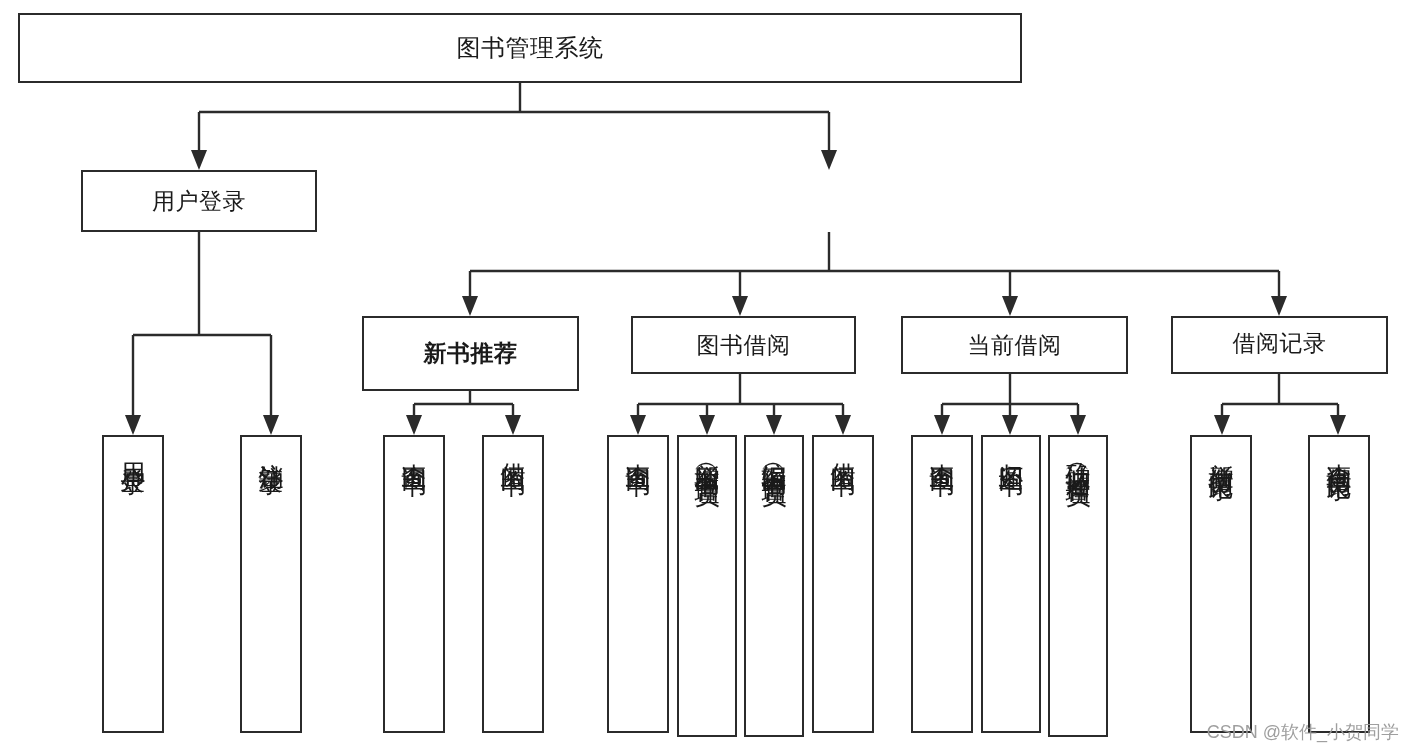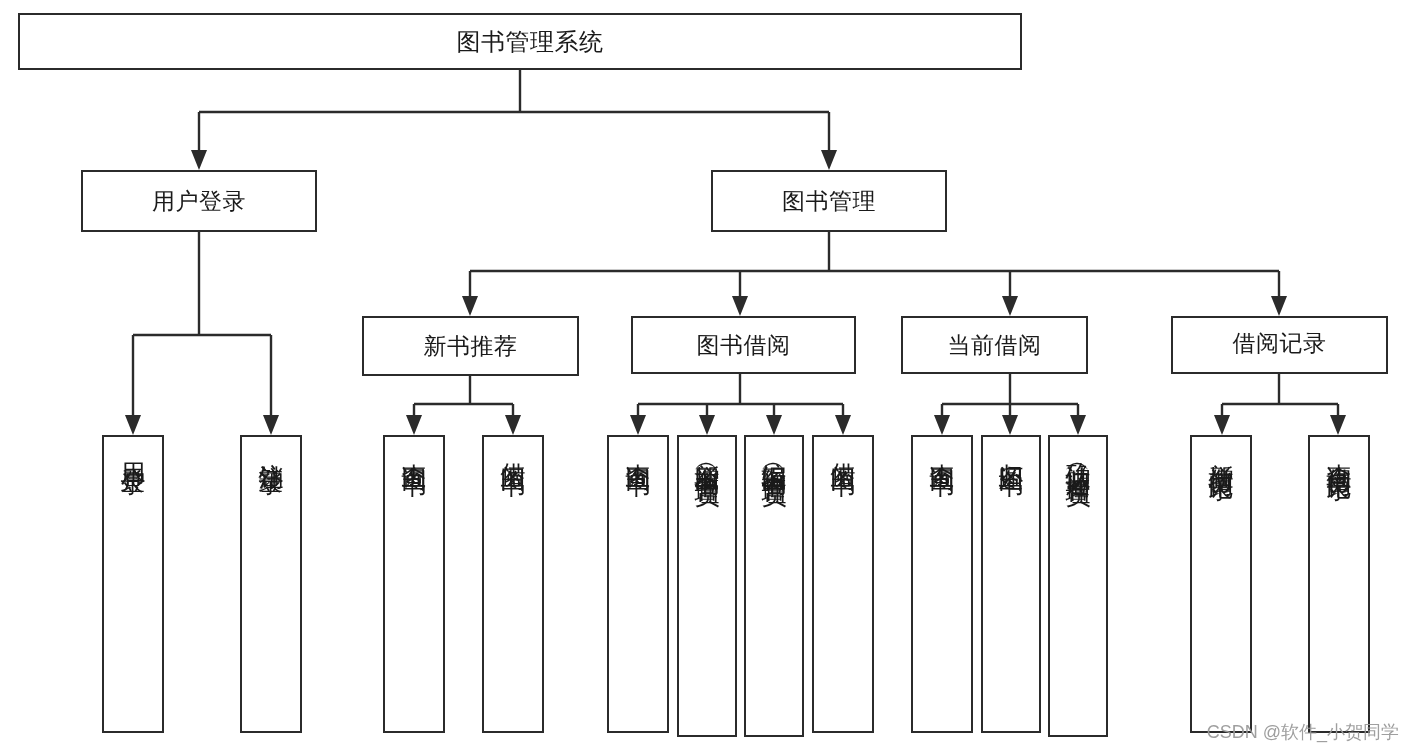--- a/index.html
+++ b/index.html
@@ -171,41 +171,38 @@
     <g>
       <path d="M 1279 374 L 1279 404"></path>
       <path d="M 1222 404 L 1338 404"></path>
       <path d="M 1222 404 L 1222 415"></path>
       <polygon points="1214,415 1230,415 1222,435"></polygon>
       <path d="M 1338 404 L 1338 415"></path>
       <polygon points="1330,415 1346,415 1338,435"></polygon>
     </g>
   </svg>
 
-  <div class="node horiz root" style="left:18px; top:13px; width:1004px; height:57px;padding-left:20px;">
+  <div class="node horiz root" style="left:18px; top:13px; width:1004px; height:70px;padding-left:20px;">
     <span class="node-label">图书管理系统</span>
   </div>
 
   <div class="node horiz" style="left:81px; top:170px; width:236px; height:62px;">
     <span class="node-label">用户登录</span>
   </div>
 
-  <div class="node horiz" style="left:711px; top:170px; width:236px; height:62px;">
-    <span class="node-label">图书管理</span>
-  </div>
-
-  <div class="node horiz" style="left:362px; top:316px; width:217px; height:60px;">
+
+  <div class="node horiz" style="left:362px; top:316px; width:217px; height:75px;font-weight:bold;">
     <span class="node-label">新书推荐</span>
   </div>
 
   <div class="node horiz" style="left:631px; top:316px; width:225px; height:58px;">
     <span class="node-label">图书借阅</span>
   </div>
 
-  <div class="node horiz" style="left:901px; top:316px; width:187px; height:58px;">
+  <div class="node horiz" style="left:901px; top:316px; width:227px; height:58px;">
     <span class="node-label">当前借阅</span>
   </div>
 
   <div class="node horiz" style="left:1171px; top:316px; width:217px; height:58px;font-family:Liberation Mono, monospace;">
     <span class="node-label">借阅记录</span>
   </div>
 
   <div class="node vert" style="left:102px; top:435px; width:62px; height:298px;">
     <span class="node-label">用户登录</span>
   </div>

